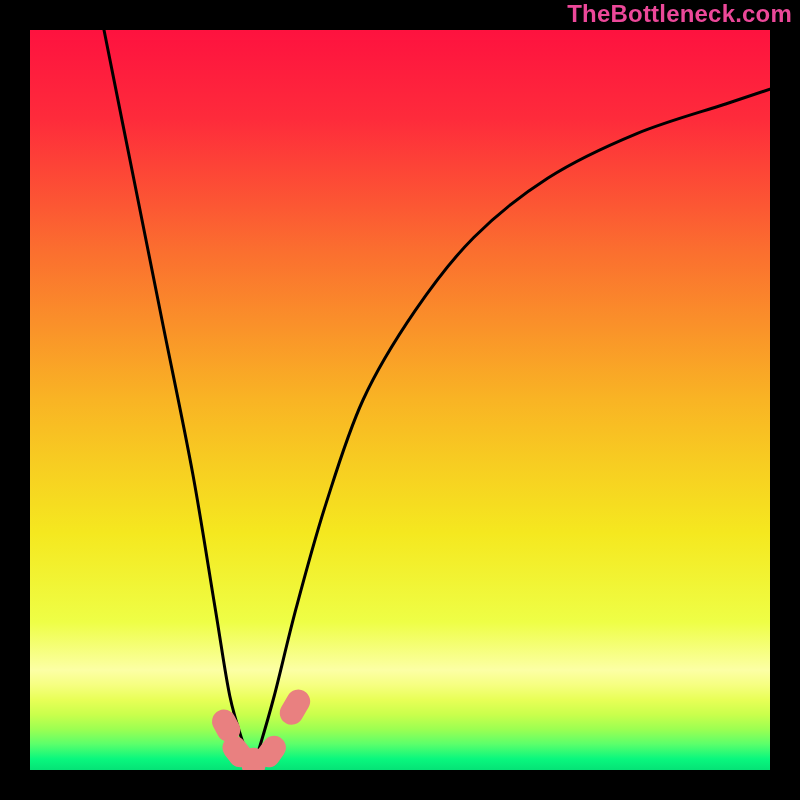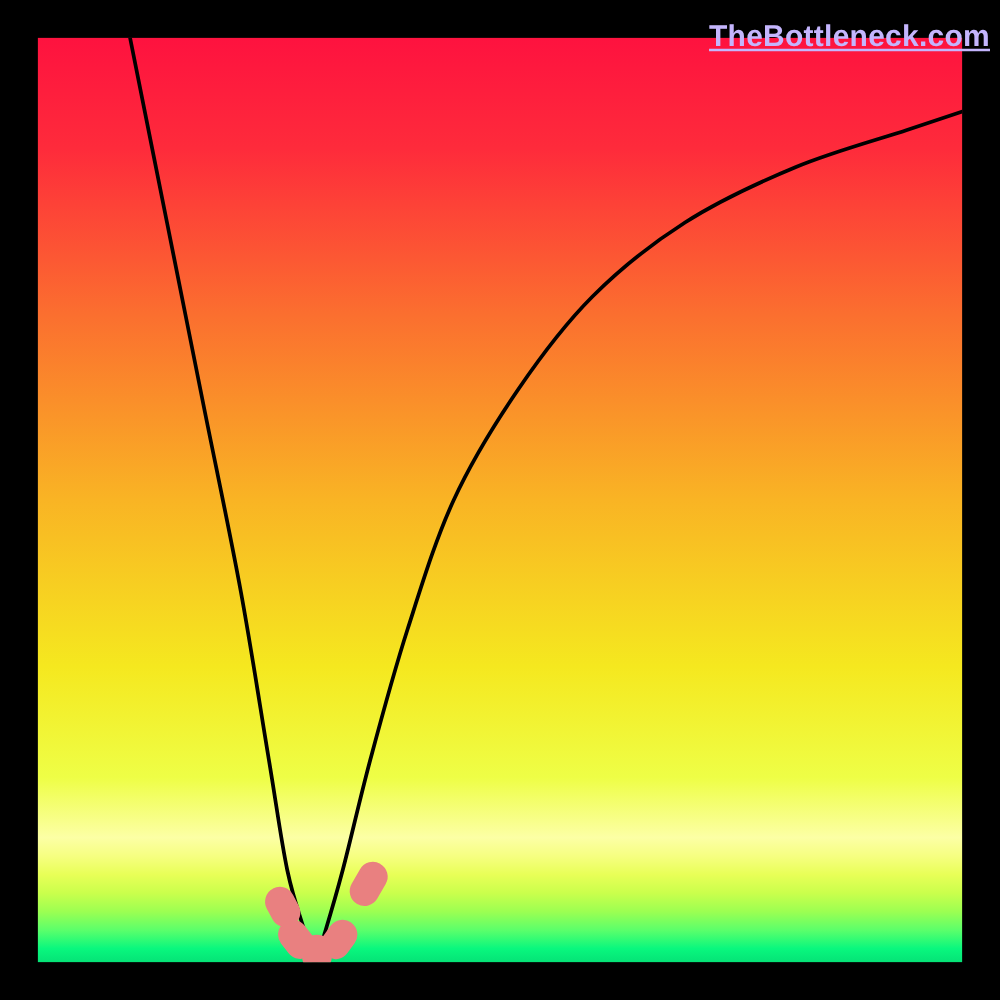--- a/index.html
+++ b/index.html
@@ -23,28 +23,27 @@
     width: 740px;
     height: 740px;
     overflow: hidden;
   }
   .gradient {
     position: absolute;
     inset: 0;
   }
   .watermark {
     position: absolute;
-    top: 16px;
+    top: 0;
     right: 8px;
     font-family: Arial, Helvetica, sans-serif;
     font-size: 24px;
     font-weight: 600;
-    color: #c4b5fd;
+    color: #ec4899;
     letter-spacing: 0.2px;
-    text-decoration: underline;
   }
   svg.curve {
     position: absolute;
     inset: 0;
   }
 </style>
 </head>
 <body>
 
 <div class="frame">

